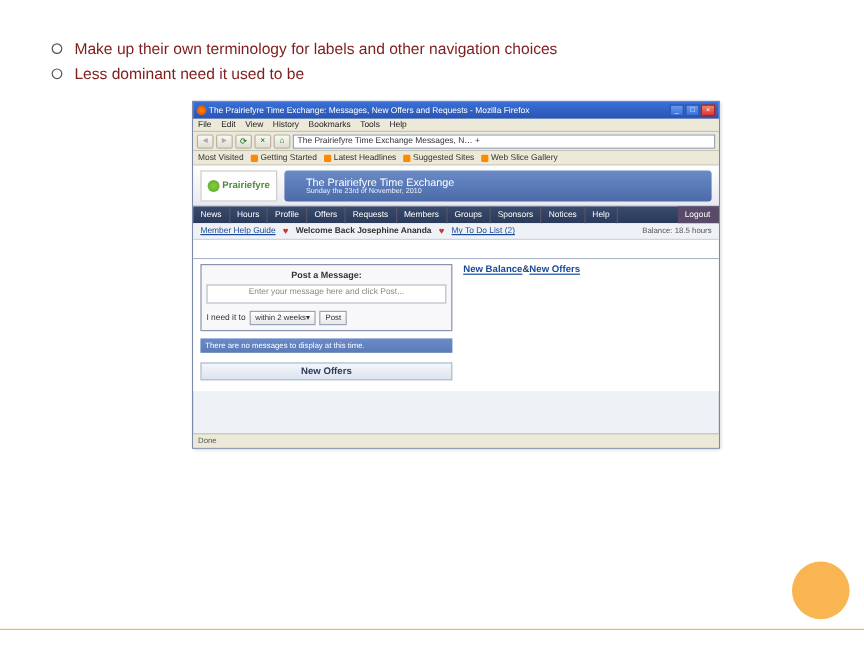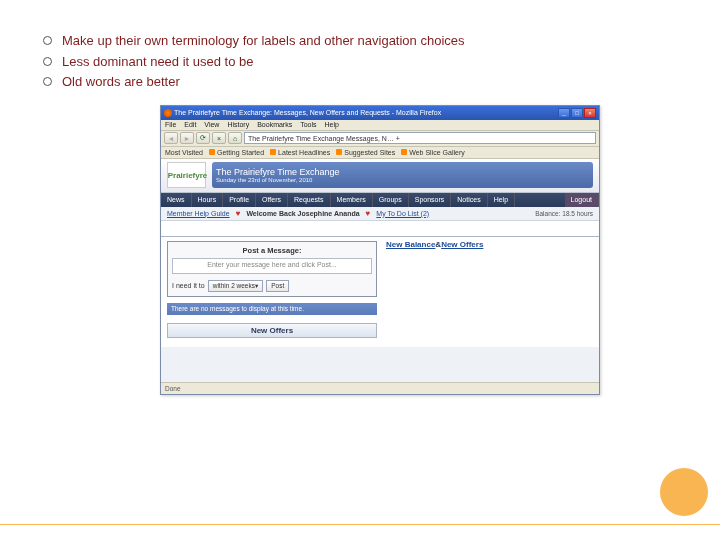--- a/index.html
+++ b/index.html
@@ -134,36 +134,36 @@
   .header {
     height: 34px;
     background: linear-gradient(#fff, #e8e8f0);
     display: flex;
     align-items: center;
     border-bottom: 1px solid #bcc4d4;
     padding: 0 6px;
     gap: 6px;
   }
   .logo {
-    width: 39px; height: 26px;
+    width: 64px; height: 26px;
     background: #fff;
     border: 1px solid #ccc;
     display:flex;align-items:center;justify-content:center;
     font-size:8px;color:#4a8a3a;font-weight:bold;
     position:relative;
   }
   .logo::before{content:"";width:10px;height:10px;background:radial-gradient(#8c4,#5a2);border-radius:50%;margin-right:2px;}
   .header-title{
     flex:1;
     height:26px;
     background: linear-gradient(#6a8ac8, #4a6aa8);
     border-radius: 3px;
     color:#fff;
     display:flex;flex-direction:column;justify-content:center;
-    padding: 0 4px;
+    padding: 0 18px;
     font-size:9px;
   }
   .header-title .sub{font-size:6px;opacity:0.9;}
   .mainnav {
     height: 14px;
     background: linear-gradient(#3a4a6a, #2a3a5a);
     display: flex;
     align-items: stretch;
     font-size: 7px;
   }
@@ -259,21 +259,20 @@
   .link{color:#1a4a9a;text-decoration:underline;}
 </style>
 </head>
 <body>
 
 <div class="slide">
 
   <ul class="bullets">
     <li>Make up their own terminology for labels and other navigation choices</li>
     <li>Less dominant need it used to be</li>
-    <li>Old words are better</li>
   </ul>
 
   <div class="browser">
     <div class="titlebar">
       <div class="titlebar-left">
         <span class="ff-icon"></span>
         <span>The Prairiefyre Time Exchange: Messages, New Offers and Requests - Mozilla Firefox</span>
       </div>
       <div class="winbtns">
         <span class="winbtn">_</span>

